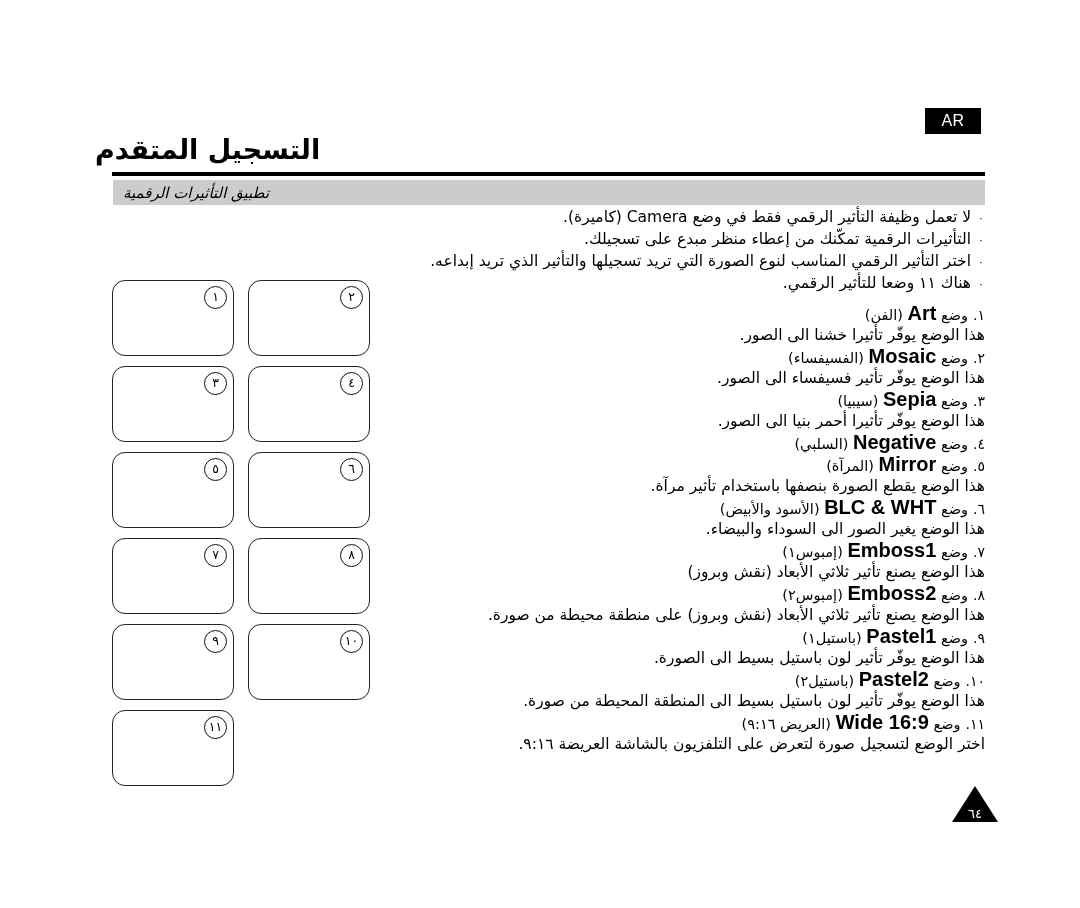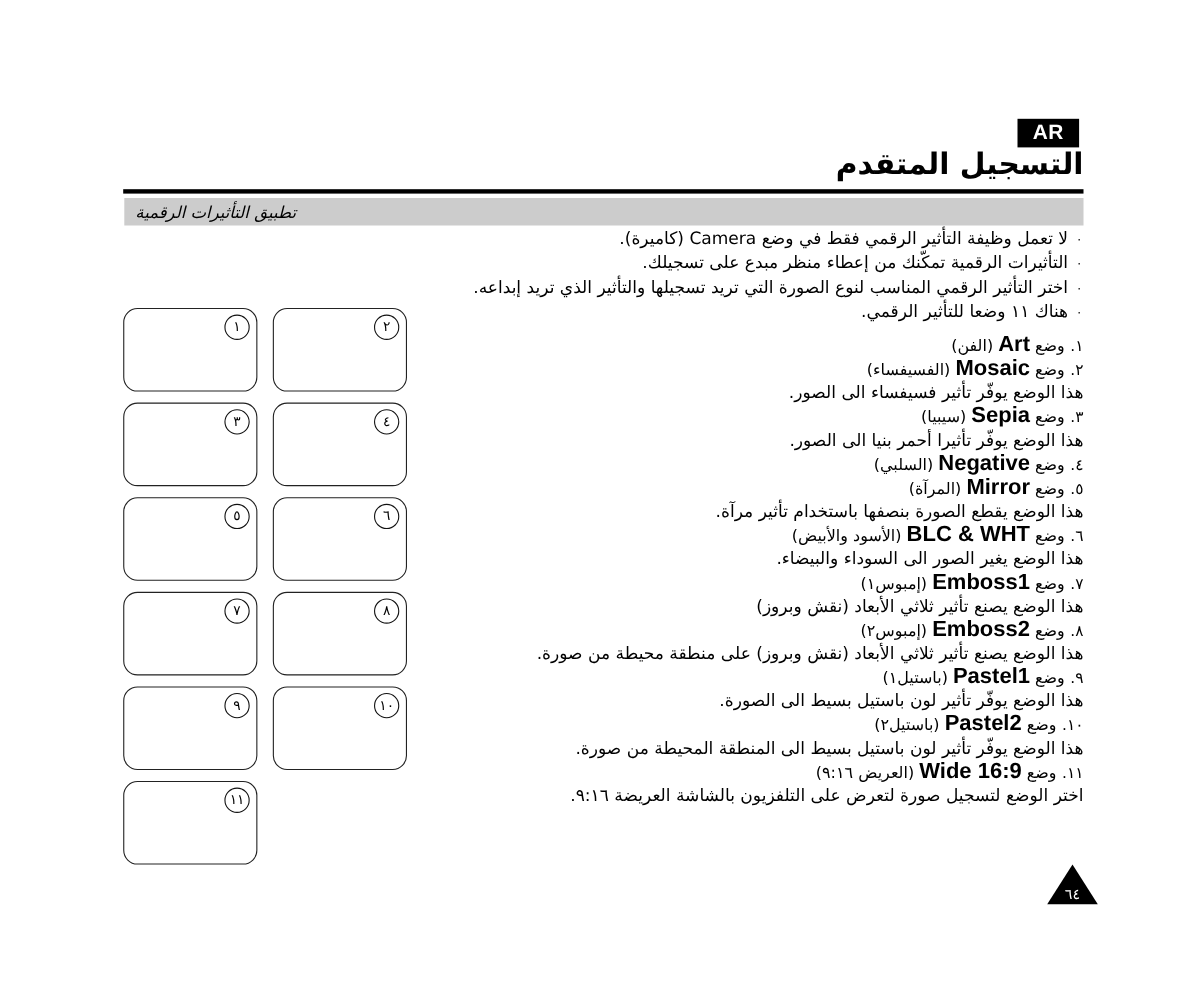--- a/index.html
+++ b/index.html
@@ -24,36 +24,36 @@
 
   
   .lang-badge {
     position: absolute;
     top: 108px;
     left: 925px;
     width: 56px;
     height: 26px;
     background: #000000;
     color: #ffffff;
-    font-weight: bold;
-    font-size: 19px;
+    font-weight: normal;
+    font-size: 16px;
     letter-spacing: 0.5px;
     display: flex;
     align-items: center;
     justify-content: center;
     font-family: "Liberation Sans", sans-serif;
     direction: ltr;
   }
 
   .page-title {
     position: absolute;
     top: 134px;
     right: 95px;
     width: 890px;
-    text-align: right;
+    text-align: left;
     font-size: 27px;
     font-weight: bold;
     line-height: 1.15;
     font-family: "DejaVu Sans", sans-serif;
     white-space: nowrap;
   }
 
   .title-rule {
     position: absolute;
     top: 172px;
@@ -268,20 +268,21 @@
         <span class="intro-text">هناك ١١ وضعا للتأثير الرقمي.</span>
       </div>
     </div>
 
   <div class="modes">
       <div class="mode-block">
         <div class="mode-head">
           <span class="mode-num">١.</span>
           <span class="mode-name"><span>وضع</span> <b>Art</b> <span>(الفن)</span></span>
         </div>
+        <div class="mode-desc">هذا الوضع يوفّر تأثيرا خشنا الى الصور.</div>
       </div>
       <div class="mode-block">
         <div class="mode-head">
           <span class="mode-num">٢.</span>
           <span class="mode-name"><span>وضع</span> <b>Mosaic</b> <span>(الفسيفساء)</span></span>
         </div>
         <div class="mode-desc">هذا الوضع يوفّر تأثير فسيفساء الى الصور.</div>
       </div>
       <div class="mode-block">
         <div class="mode-head">

